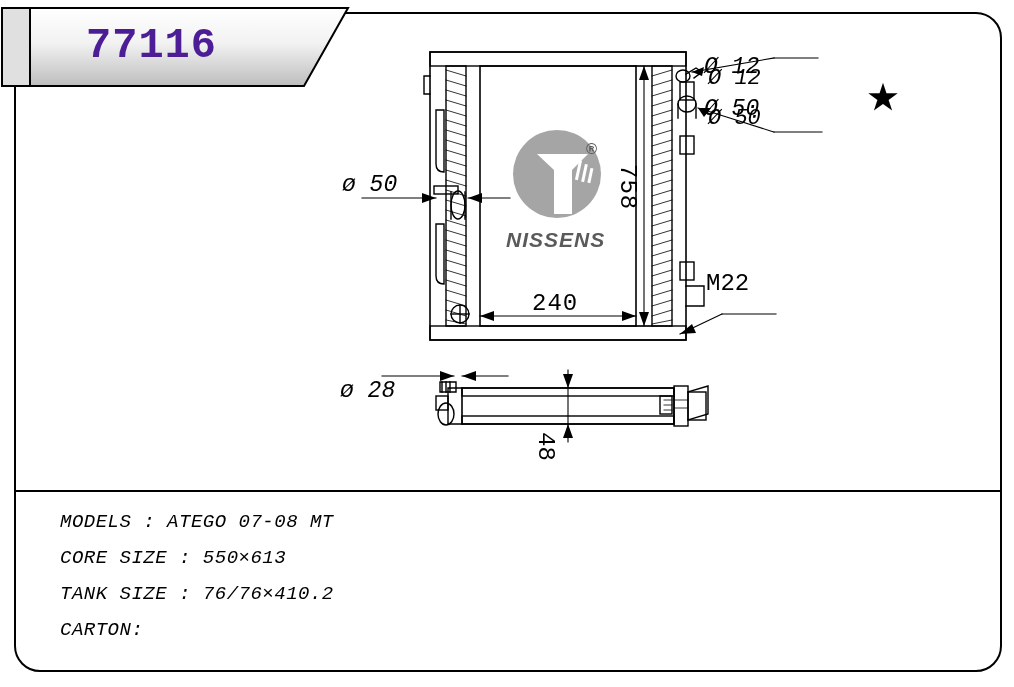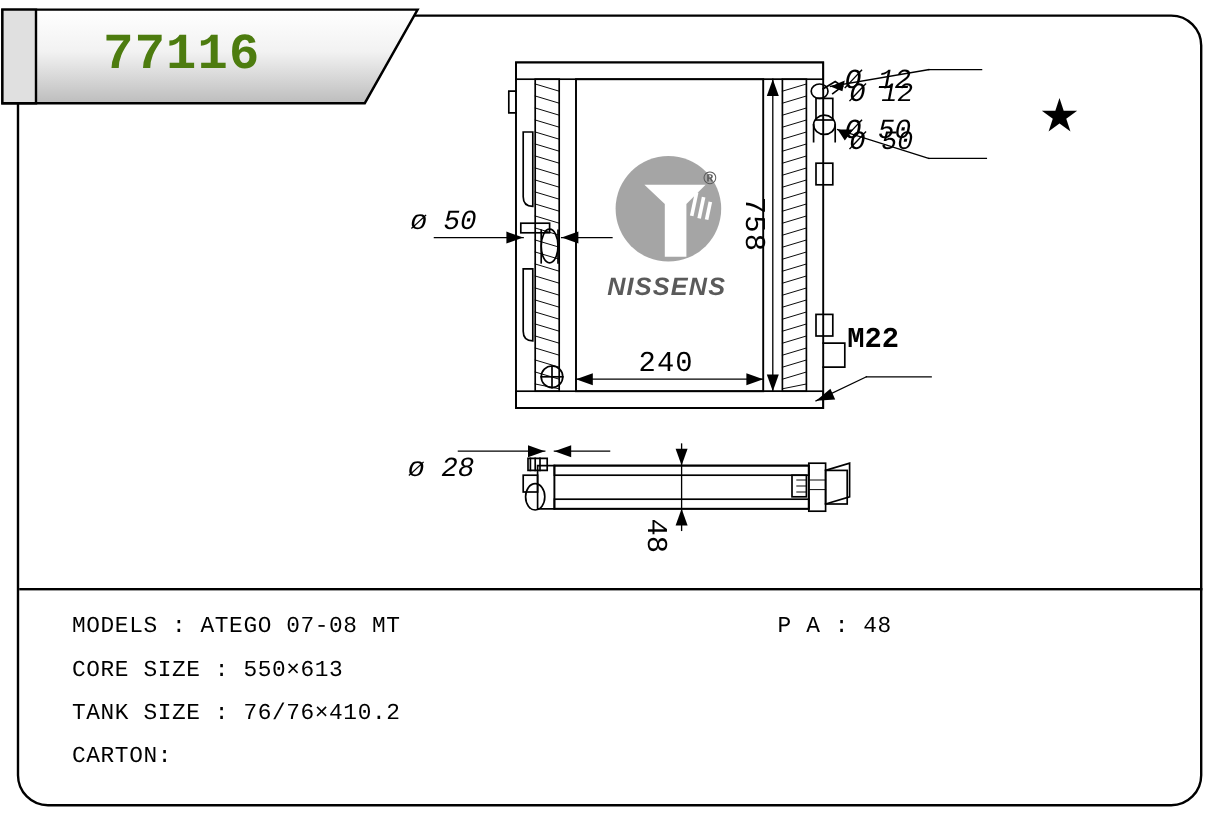--- a/index.html
+++ b/index.html
@@ -37,21 +37,21 @@
     width: 352px;
     height: 84px;
   }
   .banner svg { display:block; }
   .banner-text {
     position: absolute;
     left: 86px;
     top: 16px;
     font-size: 42px;
     font-weight: bold;
-    color: #4d7c0f;
+    color: #4c1d95;
     letter-spacing: 1px;
     font-family: "Liberation Mono", "DejaVu Sans Mono", monospace;
   }
 
   
   .star {
     position: absolute;
     left: 858px;
     top: 74px;
     width: 50px;
@@ -88,20 +88,21 @@
     top: 504px;
     width: 930px;
     height: 150px;
     font-size: 19px;
     color: #000;
     letter-spacing: 0.5px;
   }
   .info-col {
     position: absolute;
     top: 0;
+    font-style: italic;
   }
   .info-col.left  { left: 0px;   width: 570px; }
   .info-col.right { left: 588px; width: 340px; }
   .info-row {
     height: 36px;
     line-height: 36px;
     white-space: pre;
   }
 
   
@@ -305,21 +306,21 @@
     <div class="dim" style="position:absolute; left:672px; top:40px; font-size:23px; font-style:italic;">Ø 12</div>
 
     <div class="dim" style="position:absolute; left:672px; top:82px; font-size:23px; font-style:italic;">Ø 50</div>
 
     <div class="dim" style="position:absolute; left:310px; top:158px; font-size:23px; font-style:italic;">ø 50</div>
 
     <div class="dim" style="position:absolute; left:582px; top:150px; font-size:24px; writing-mode:vertical-rl; text-orientation:mixed; letter-spacing:1px;">758</div>
 
     <div class="dim" style="position:absolute; left:500px; top:276px; font-size:24px; letter-spacing:1px;">240</div>
 
-    <div class="dim" style="position:absolute; left:674px; top:256px; font-size:24px;font-weight:bold;">M22</div>
+    <div class="dim" style="position:absolute; left:674px; top:256px; font-size:24px;">M22</div>
 
     <div class="dim" style="position:absolute; left:308px; top:336px; font-size:23px; font-style:italic;margin-top:28px;">ø 28</div>
 
     <div class="dim" style="position:absolute; left:500px; top:418px; font-size:24px; writing-mode:vertical-rl; text-orientation:mixed;">48</div>
   </div>
 
   <div class="star">★</div>
 
   <div class="banner">
     <svg width="352" height="84" viewBox="0 0 352 84" xmlns="http://www.w3.org/2000/svg">
@@ -339,17 +340,16 @@
   <div class="divider"></div>
 
   <div class="info">
     <div class="info-col left">
       <div class="info-row">MODELS : ATEGO 07-08 MT</div>
       <div class="info-row">CORE SIZE : 550×613</div>
       <div class="info-row">TANK SIZE : 76/76×410.2</div>
       <div class="info-row">CARTON:</div>
     </div>
     <div class="info-col right">
-      <div class="info-row">P A : 48</div>
     </div>
   </div>
 
 </div>
 
 </body></html>

